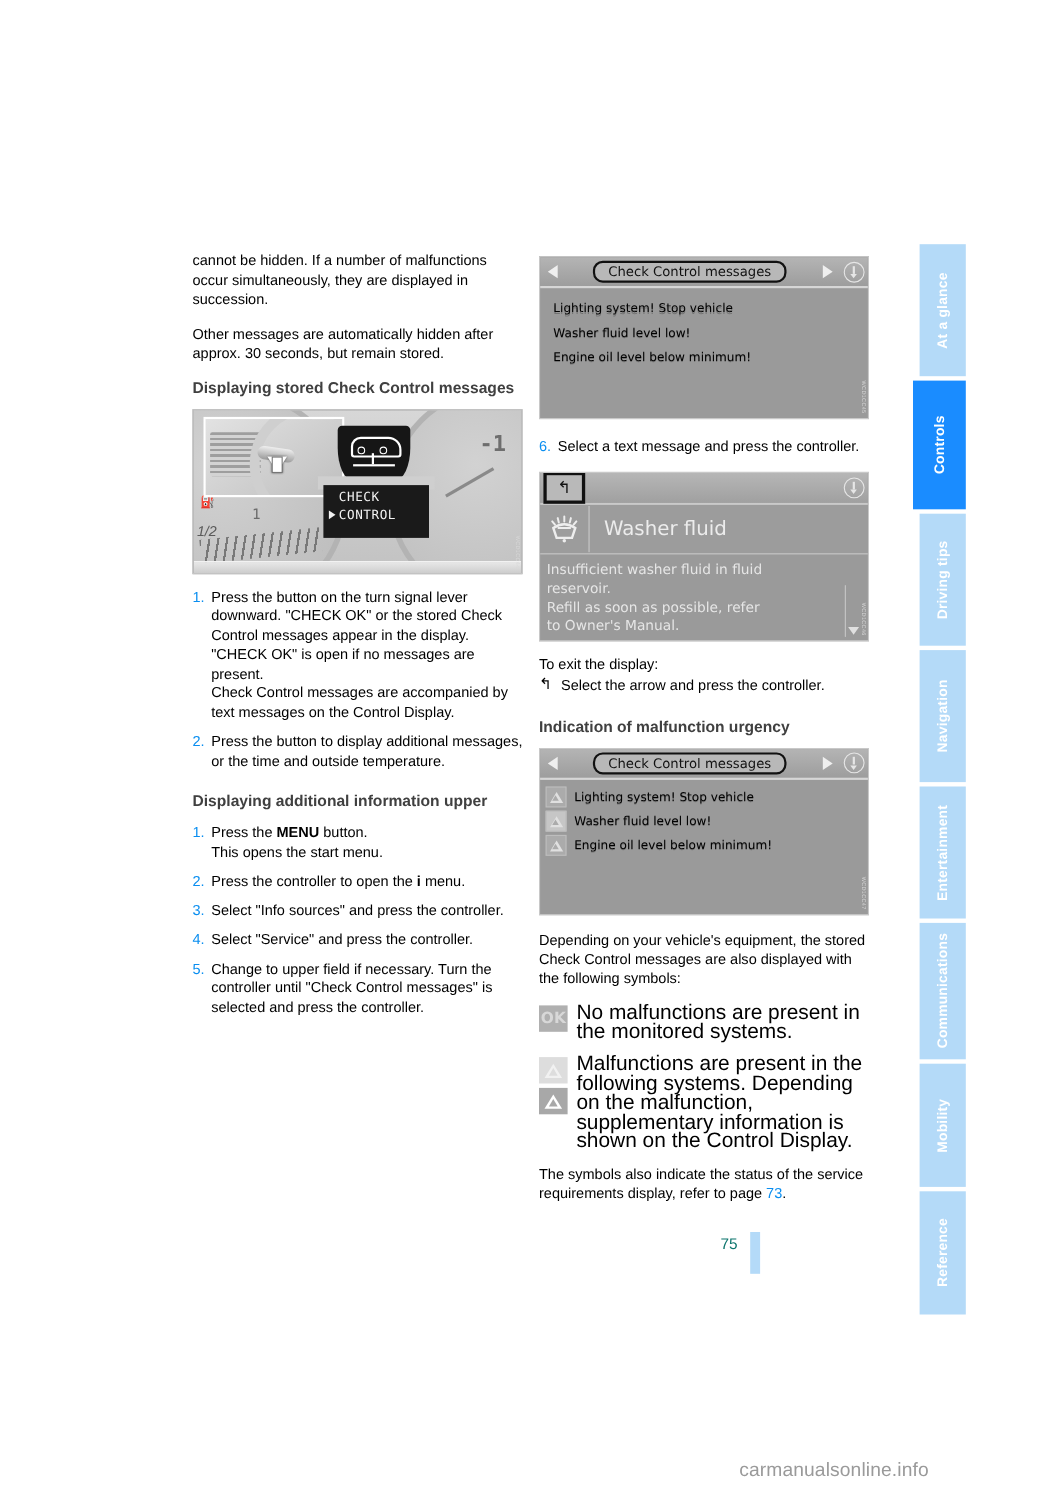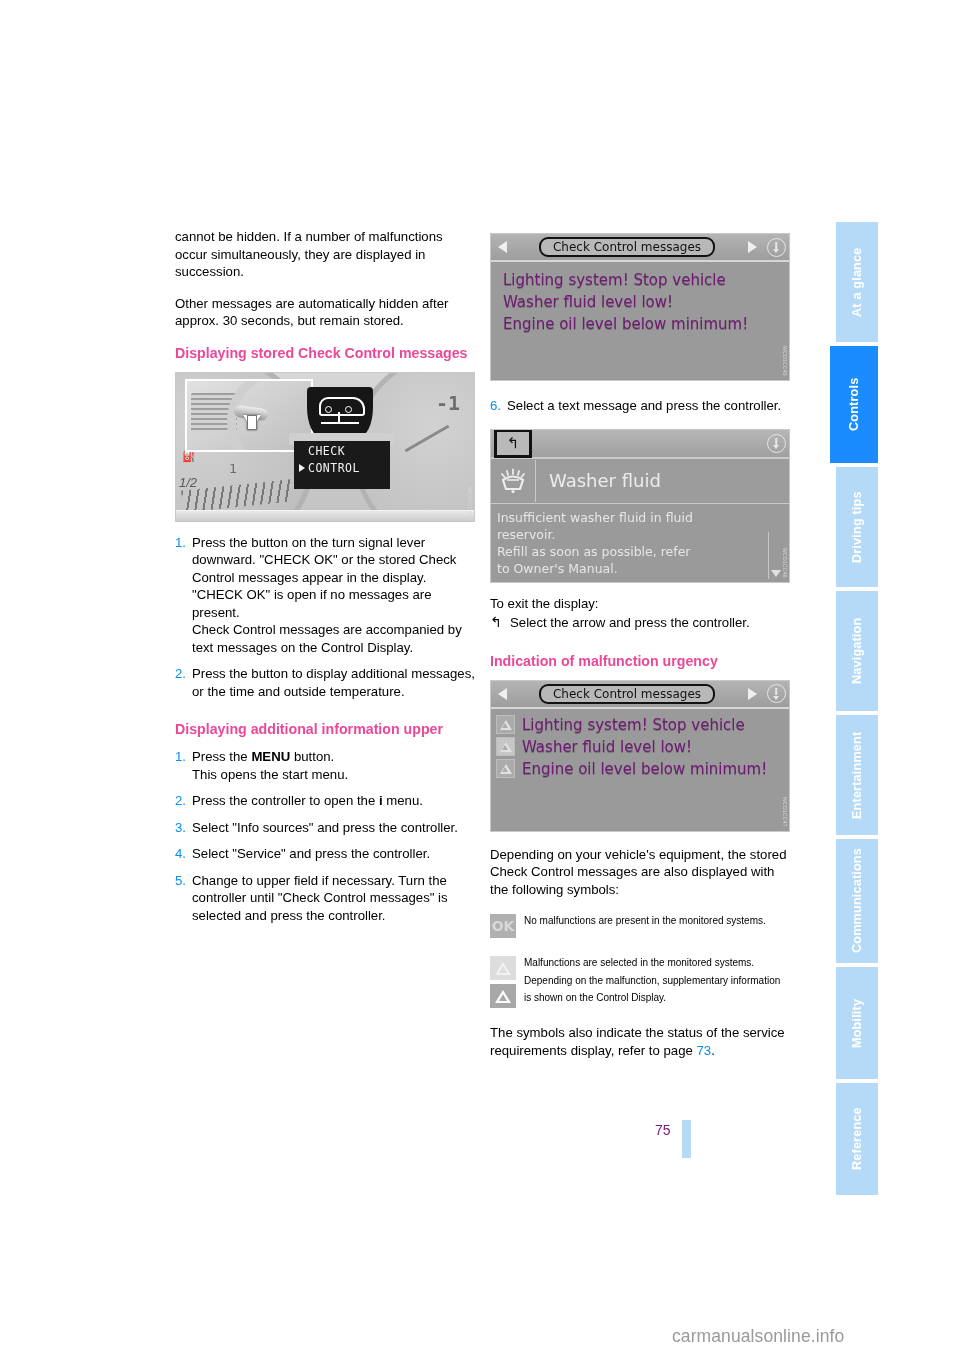--- a/index.html
+++ b/index.html
@@ -32,21 +32,21 @@
     width: 300px;
   }
 
   p, .para {
     font-size: 13.2px;
     line-height: 17.5px;
     color: #000;
     margin: 0 0 14px 0;
   }
   .h2 {
-    color: #ec4899;
+    color: #404040;
     font-weight: bold;
     font-size: 14.2px;
     line-height: 18px;
     margin: 20px 0 10px 0;
   }
   .h2.tight { margin-top: 4px; }
 
   
   .olist { margin: 0 0 14px 0; }
   .oitem {
@@ -152,22 +152,22 @@
     transform: translateX(-50%);
   }
   .cclist { padding: 7px 0 0 0; }
   .ccrow {
     display: flex;
     align-items: center;
     height: 22px;
     padding-left: 12px;
   }
   .ccrow .ccmsg {
-    color: #701a75;
-    font-size: 15px;
+    color: #000000;
+    font-size: 11px;
     font-family: "DejaVu Sans", sans-serif;
     text-shadow: 0 1px 0 rgba(0,0,0,.25);
   }
   .warnbox {
     width: 17px; height: 17px;
     background: #ababab;
     border: 1px solid #bdbdbd;
     margin-right: 7px;
     flex: 0 0 17px;
     display: flex; align-items: center; justify-content: center;
@@ -415,21 +415,21 @@
   .symrow {
     display: flex;
     margin-bottom: 12px;
   }
   .symcol {
     flex: 0 0 34px;
     padding-top: 2px;
   }
   .symtext {
     flex: 1;
-    font-size: 10px;
+    font-size: 19px;
     line-height: 17.5px;
   }
   .sym {
     width: 26px; height: 24px;
     display: flex; align-items: center; justify-content: center;
     margin-bottom: 4px;
   }
   .sym-ok {
     background: #b0b0b0;
     color: #d8d8d8;
@@ -503,21 +503,21 @@
     width: 48px;
     left: -6px;
     color: #ffffff;
   }
 
   
   .pagenum {
     position: absolute;
     left: 655px; top: 1122px;
     font-size: 14px;
-    color: #701a75;
+    color: #0f766e;
   }
   .pagemark {
     position: absolute;
     left: 682px; top: 1120px;
     width: 9px; height: 38px;
     background: #b4daf8;
   }
   .watermark {
     position: absolute;
     left: 672px; top: 1326px;
@@ -748,21 +748,21 @@
 
     <div class="symrow">
       <div class="symcol">
         <div class="sym sym-tri-lite">
             <div class="tri-glyph"></div>
           </div>
         <div class="sym sym-tri-dark">
             <div class="tri-glyph"></div>
           </div>
       </div>
-      <div class="symtext">Malfunctions are selected in the monitored systems. Depending on the malfunction, supplementary information is shown on the Control Display.</div>
+      <div class="symtext">Malfunctions are present in the following systems. Depending on the malfunction, supplementary information is shown on the Control Display.</div>
     </div>
 
     <p class="para"><span>The symbols also indicate the status of the service requirements display, refer to page </span><span class="link">73</span><span>.</span></p>
 
   </div>
 
   <div class="rail">
     <div class="tab" style="top:0px;   height:120px;">
         <span>At a glance</span>
       </div>

